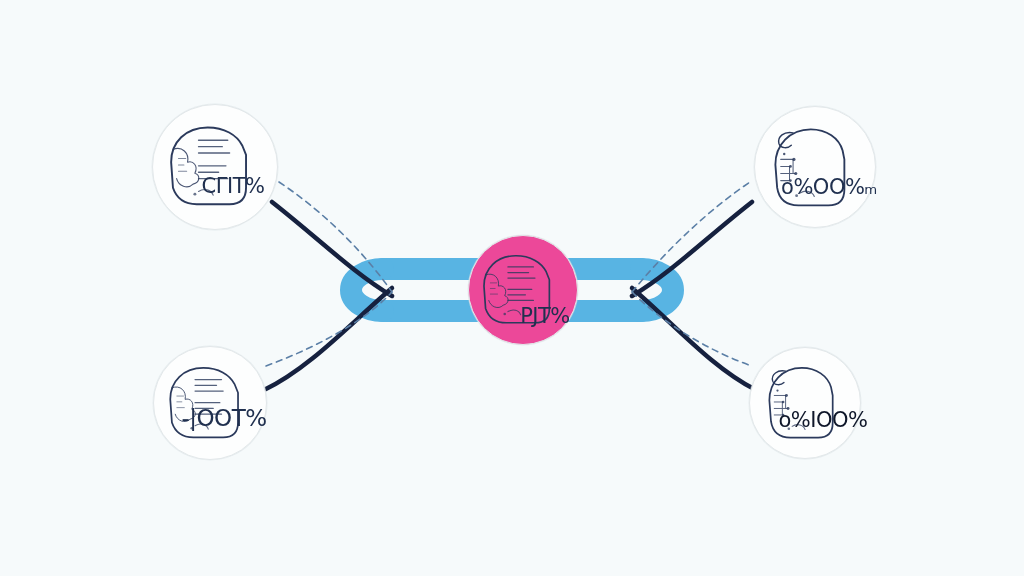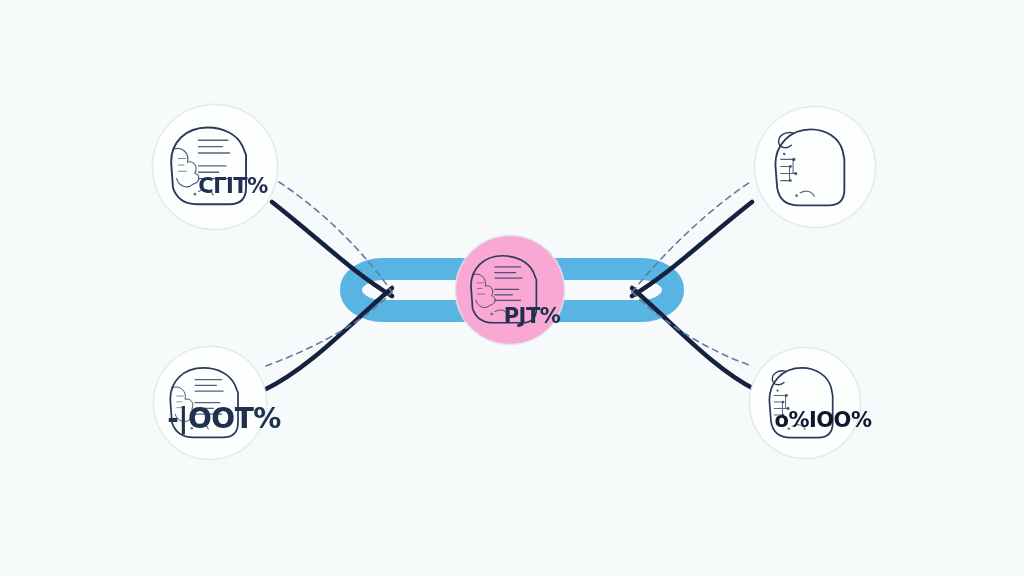--- a/index.html
+++ b/index.html
@@ -37,21 +37,21 @@
     width: 100%;
     height: 100%;
     display: flex;
     align-items: center;
     justify-content: center;
   }
   .node-art { position: absolute; inset: 0; }
   .node-label {
     position: absolute;
     font-family: "DejaVu Sans", sans-serif;
-    font-weight: 700;
+    font-weight: 400;
     color: #20304f;
     letter-spacing: -0.5px;
     white-space: nowrap;
     user-select: none;
     margin-top: 48px;
   }
 </style>
 </head>
 <body>
 
@@ -134,36 +134,37 @@
             <use href="#icon-head-doc"></use>
           </svg>
           <div class="node-label" style="font-size: 21px; color: rgb(32, 48, 79); transform: translate(18px, -5px);">CΓIT%</div>
         </div>
       </div>
       <div class="node" style="left: 153px; top: 346px; width: 114px; height: 114px; background: rgb(253, 254, 254); border-color: rgb(227, 232, 234);">
         <div class="node-inner">
           <svg class="node-art" viewBox="0 0 100 100" style="position: absolute; left: 7.695px; top: 15.675px; width: 82.65px; height: 82.65px;">
             <use href="#icon-head-doc"></use>
           </svg>
-          <div class="node-label" style="font-size: 28px; color: rgb(32, 48, 79); transform: translate(14px, -9px);">-|OOT%</div>
+          <div class="node-label" style="font-size: 23px; color: rgb(32, 48, 79); transform: translate(14px, -9px);">-|OOT%</div>
         </div>
       </div>
-      <div class="node" style="left: 455px; top: 235px; width: 110px; height: 110px; background: #f9a8d4; border-color: rgb(227, 232, 234);">
+      <div class="node" style="left: 468px; top: 235px; width: 110px; height: 110px; background: #ec4899; border-color: rgb(227, 232, 234);">
         <div class="node-inner">
           <svg class="node-art" viewBox="0 0 100 100" style="position: absolute; left: 7.425px; top: 15.125px; width: 79.75px; height: 79.75px;">
             <use href="#icon-head-doc"></use>
           </svg>
           <div class="node-label" style="font-size: 21px; color: rgb(32, 48, 79); transform: translate(22px, 2px);">PJT%</div>
         </div>
       </div>
       <div class="node" style="left: 754px; top: 106px; width: 122px; height: 122px; background: rgb(253, 254, 254); border-color: rgb(227, 232, 234);">
         <div class="node-inner">
           <svg class="node-art" viewBox="0 0 100 100" style="position: absolute; left: 8.235px; top: 16.775px; width: 88.45px; height: 88.45px;">
             <use href="#icon-head-circuit"></use>
           </svg>
+          <div class="node-label" style="font-size: 21px; color: rgb(32, 48, 79); transform: translate(14px, -4px);">o%OO%ₘ</div>
         </div>
       </div>
       <div class="node" style="left: 749px; top: 347px; width: 112px; height: 112px; background: rgb(253, 254, 254); border-color: rgb(227, 232, 234);">
         <div class="node-inner">
           <svg class="node-art" viewBox="0 0 100 100" style="position: absolute; left: 7.56px; top: 15.4px; width: 81.2px; height: 81.2px;">
             <use href="#icon-head-circuit"></use>
           </svg>
           <div class="node-label" style="font-size: 21px; color: #0f172a; transform: translate(18px, -7px);">o%IOO%</div>
         </div>
       </div>

